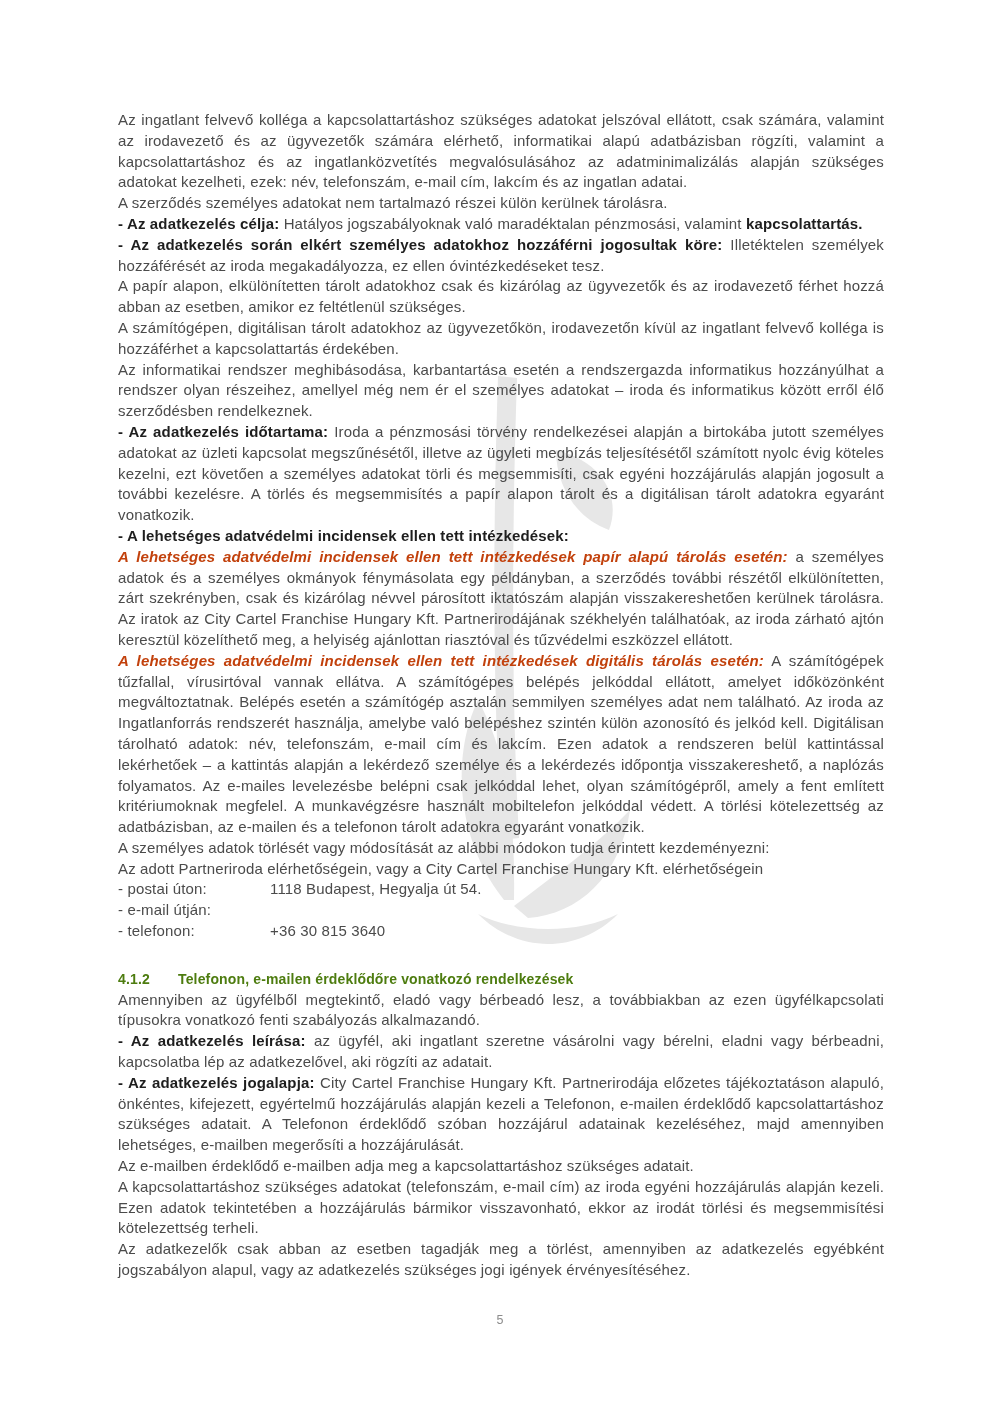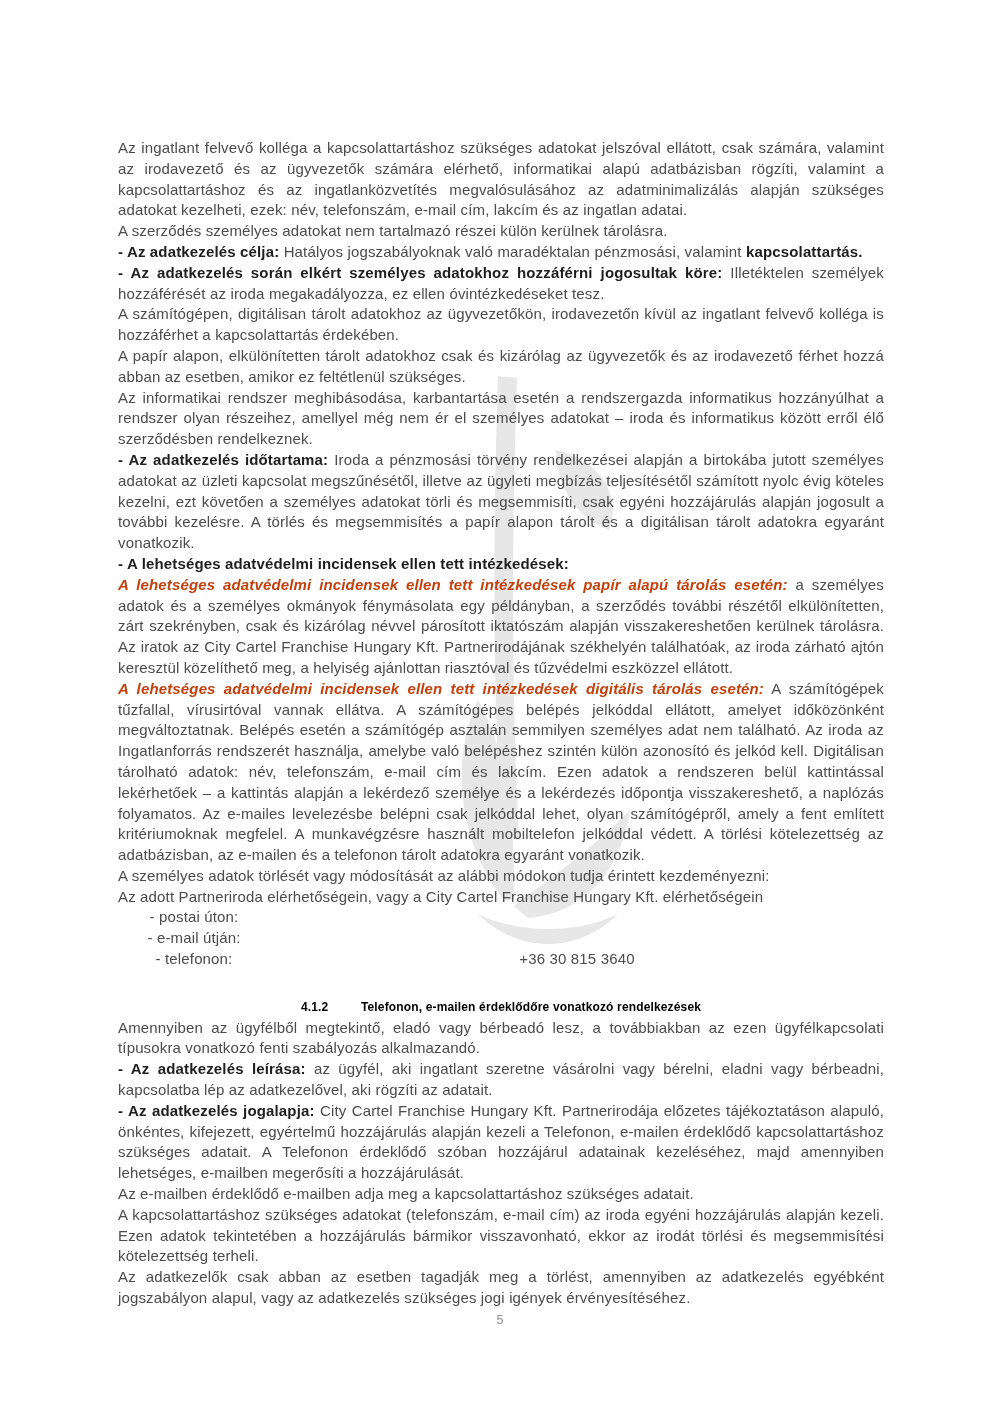--- a/index.html
+++ b/index.html
@@ -5,31 +5,31 @@
   html, body { margin:0; padding:0; background:#ffffff; }
   .page {
     position:relative; width:1000px; height:1414px;
     background:#ffffff; overflow:hidden;
     font-family:"Liberation Sans", sans-serif;
   }
   .watermark { position:absolute; left:418px; top:358px; z-index:0; }
   .content {
     position:absolute; left:118px; top:110px; width:766px; z-index:1;
     font-size:15px; line-height:20.8px; letter-spacing:0.15px;
-    color:#4b4b4b; text-align:justify;margin-top:28px;
+    color:#4b4b4b; text-align:justify;
   }
   .content p { margin:0; padding:0; }
   .b  { font-weight:bold; color:#1e1e1e; }
   .bi { font-weight:bold; font-style:italic; color:#c2410c; }
-  .contact-row { display:flex; text-align:center; }
+  .contact-row { display:flex; text-align:left; }
   .contact-label { flex:0 0 152px; }
   .contact-value { flex:1; }
   .section-heading {
     display:flex; margin-top:27px !important;
-    font-weight:bold; color:#000000; font-size:12px;justify-content:center;
+    font-weight:bold; color:#4d7c0f; font-size:14px;
   }
   .section-num { flex:0 0 60px; }
   .footer-page {
     position:absolute; left:0; right:0; top:1313px; z-index:1;
     text-align:center; font-size:12.5px; color:#8c8c8c;
   }
 </style>
 </head>
 <body>
 
@@ -49,37 +49,38 @@
 
   <div class="content">
 
     <p><span>Az ingatlant felvevő kolléga a kapcsolattartáshoz szükséges adatokat jelszóval ellátott, csak számára, valamint az irodavezető és az ügyvezetők számára elérhető, informatikai alapú adatbázisban rögzíti, valamint a kapcsolattartáshoz és az ingatlanközvetítés megvalósulásához az adatminimalizálás alapján szükséges adatokat kezelheti, ezek: név, telefonszám, e-mail cím, lakcím és az ingatlan adatai.</span></p>
     <p><span>A szerződés személyes adatokat nem tartalmazó részei külön kerülnek tárolásra.</span></p>
 
     <p><span class="b">- Az adatkezelés célja:</span><span> Hatályos jogszabályoknak való maradéktalan pénzmosási, valamint </span><span class="b">kapcsolattartás.</span></p>
 
     <p><span class="b">- Az adatkezelés során elkért személyes adatokhoz hozzáférni jogosultak köre:</span><span> Illetéktelen személyek hozzáférését az iroda megakadályozza, ez ellen óvintézkedéseket tesz.</span></p>
 
+    <p><span>A papír alapon, elkülönítetten tárolt adatokhoz csak és kizárólag az ügyvezetők és az irodavezető férhet hozzá abban az esetben, amikor ez feltétlenül szükséges.</span></p>
     <p><span>A számítógépen, digitálisan tárolt adatokhoz az ügyvezetőkön, irodavezetőn kívül az ingatlant felvevő kolléga is hozzáférhet a kapcsolattartás érdekében.</span></p>
-    <p><span>A papír alapon, elkülönítetten tárolt adatokhoz csak és kizárólag az ügyvezetők és az irodavezető férhet hozzá abban az esetben, amikor ez feltétlenül szükséges.</span></p>
     <p><span>Az informatikai rendszer meghibásodása, karbantartása esetén a rendszergazda informatikus hozzányúlhat a rendszer olyan részeihez, amellyel még nem ér el személyes adatokat – iroda és informatikus között erről élő szerződésben rendelkeznek.</span></p>
 
     <p><span class="b">- Az adatkezelés időtartama:</span><span> Iroda a pénzmosási törvény rendelkezései alapján a birtokába jutott személyes adatokat az üzleti kapcsolat megszűnésétől, illetve az ügyleti megbízás teljesítésétől számított nyolc évig köteles kezelni, ezt követően a személyes adatokat törli és megsemmisíti, csak egyéni hozzájárulás alapján jogosult a további kezelésre. A törlés és megsemmisítés a papír alapon tárolt és a digitálisan tárolt adatokra egyaránt vonatkozik.</span></p>
 
     <p><span class="b">- A lehetséges adatvédelmi incidensek ellen tett intézkedések:</span></p>
 
     <p><span class="bi">A lehetséges adatvédelmi incidensek ellen tett intézkedések papír alapú tárolás esetén:</span><span> a személyes adatok és a személyes okmányok fénymásolata egy példányban, a szerződés további részétől elkülönítetten, zárt szekrényben, csak és kizárólag névvel párosított iktatószám alapján visszakereshetően kerülnek tárolásra. Az iratok az City Cartel Franchise Hungary Kft. Partnerirodájának székhelyén találhatóak, az iroda zárható ajtón keresztül közelíthető meg, a helyiség ajánlottan riasztóval és tűzvédelmi eszközzel ellátott.</span></p>
 
     <p><span class="bi">A lehetséges adatvédelmi incidensek ellen tett intézkedések digitális tárolás esetén:</span><span> A számítógépek tűzfallal, vírusirtóval vannak ellátva. A számítógépes belépés jelkóddal ellátott, amelyet időközönként megváltoztatnak. Belépés esetén a számítógép asztalán semmilyen személyes adat nem található. Az iroda az Ingatlanforrás rendszerét használja, amelybe való belépéshez szintén külön azonosító és jelkód kell. Digitálisan tárolható adatok: név, telefonszám, e-mail cím és lakcím. Ezen adatok a rendszeren belül kattintással lekérhetőek – a kattintás alapján a lekérdező személye és a lekérdezés időpontja visszakereshető, a naplózás folyamatos. Az e-mailes levelezésbe belépni csak jelkóddal lehet, olyan számítógépről, amely a fent említett kritériumoknak megfelel. A munkavégzésre használt mobiltelefon jelkóddal védett. A törlési kötelezettség az adatbázisban, az e-mailen és a telefonon tárolt adatokra egyaránt vonatkozik.</span></p>
 
     <p><span>A személyes adatok törlését vagy módosítását az alábbi módokon tudja érintett kezdeményezni:</span></p>
     <p><span>Az adott Partneriroda elérhetőségein, vagy a City Cartel Franchise Hungary Kft. elérhetőségein</span></p>
 
     <div class="contact-row">
       <span class="contact-label">- postai úton:</span>
+      <span class="contact-value">1118 Budapest, Hegyalja út 54.</span>
     </div>
     <div class="contact-row">
       <span class="contact-label">- e-mail útján:</span>
     </div>
     <div class="contact-row">
       <span class="contact-label">- telefonon:</span>
       <span class="contact-value">+36 30 815 3640</span>
     </div>
 
     <p class="section-heading">

